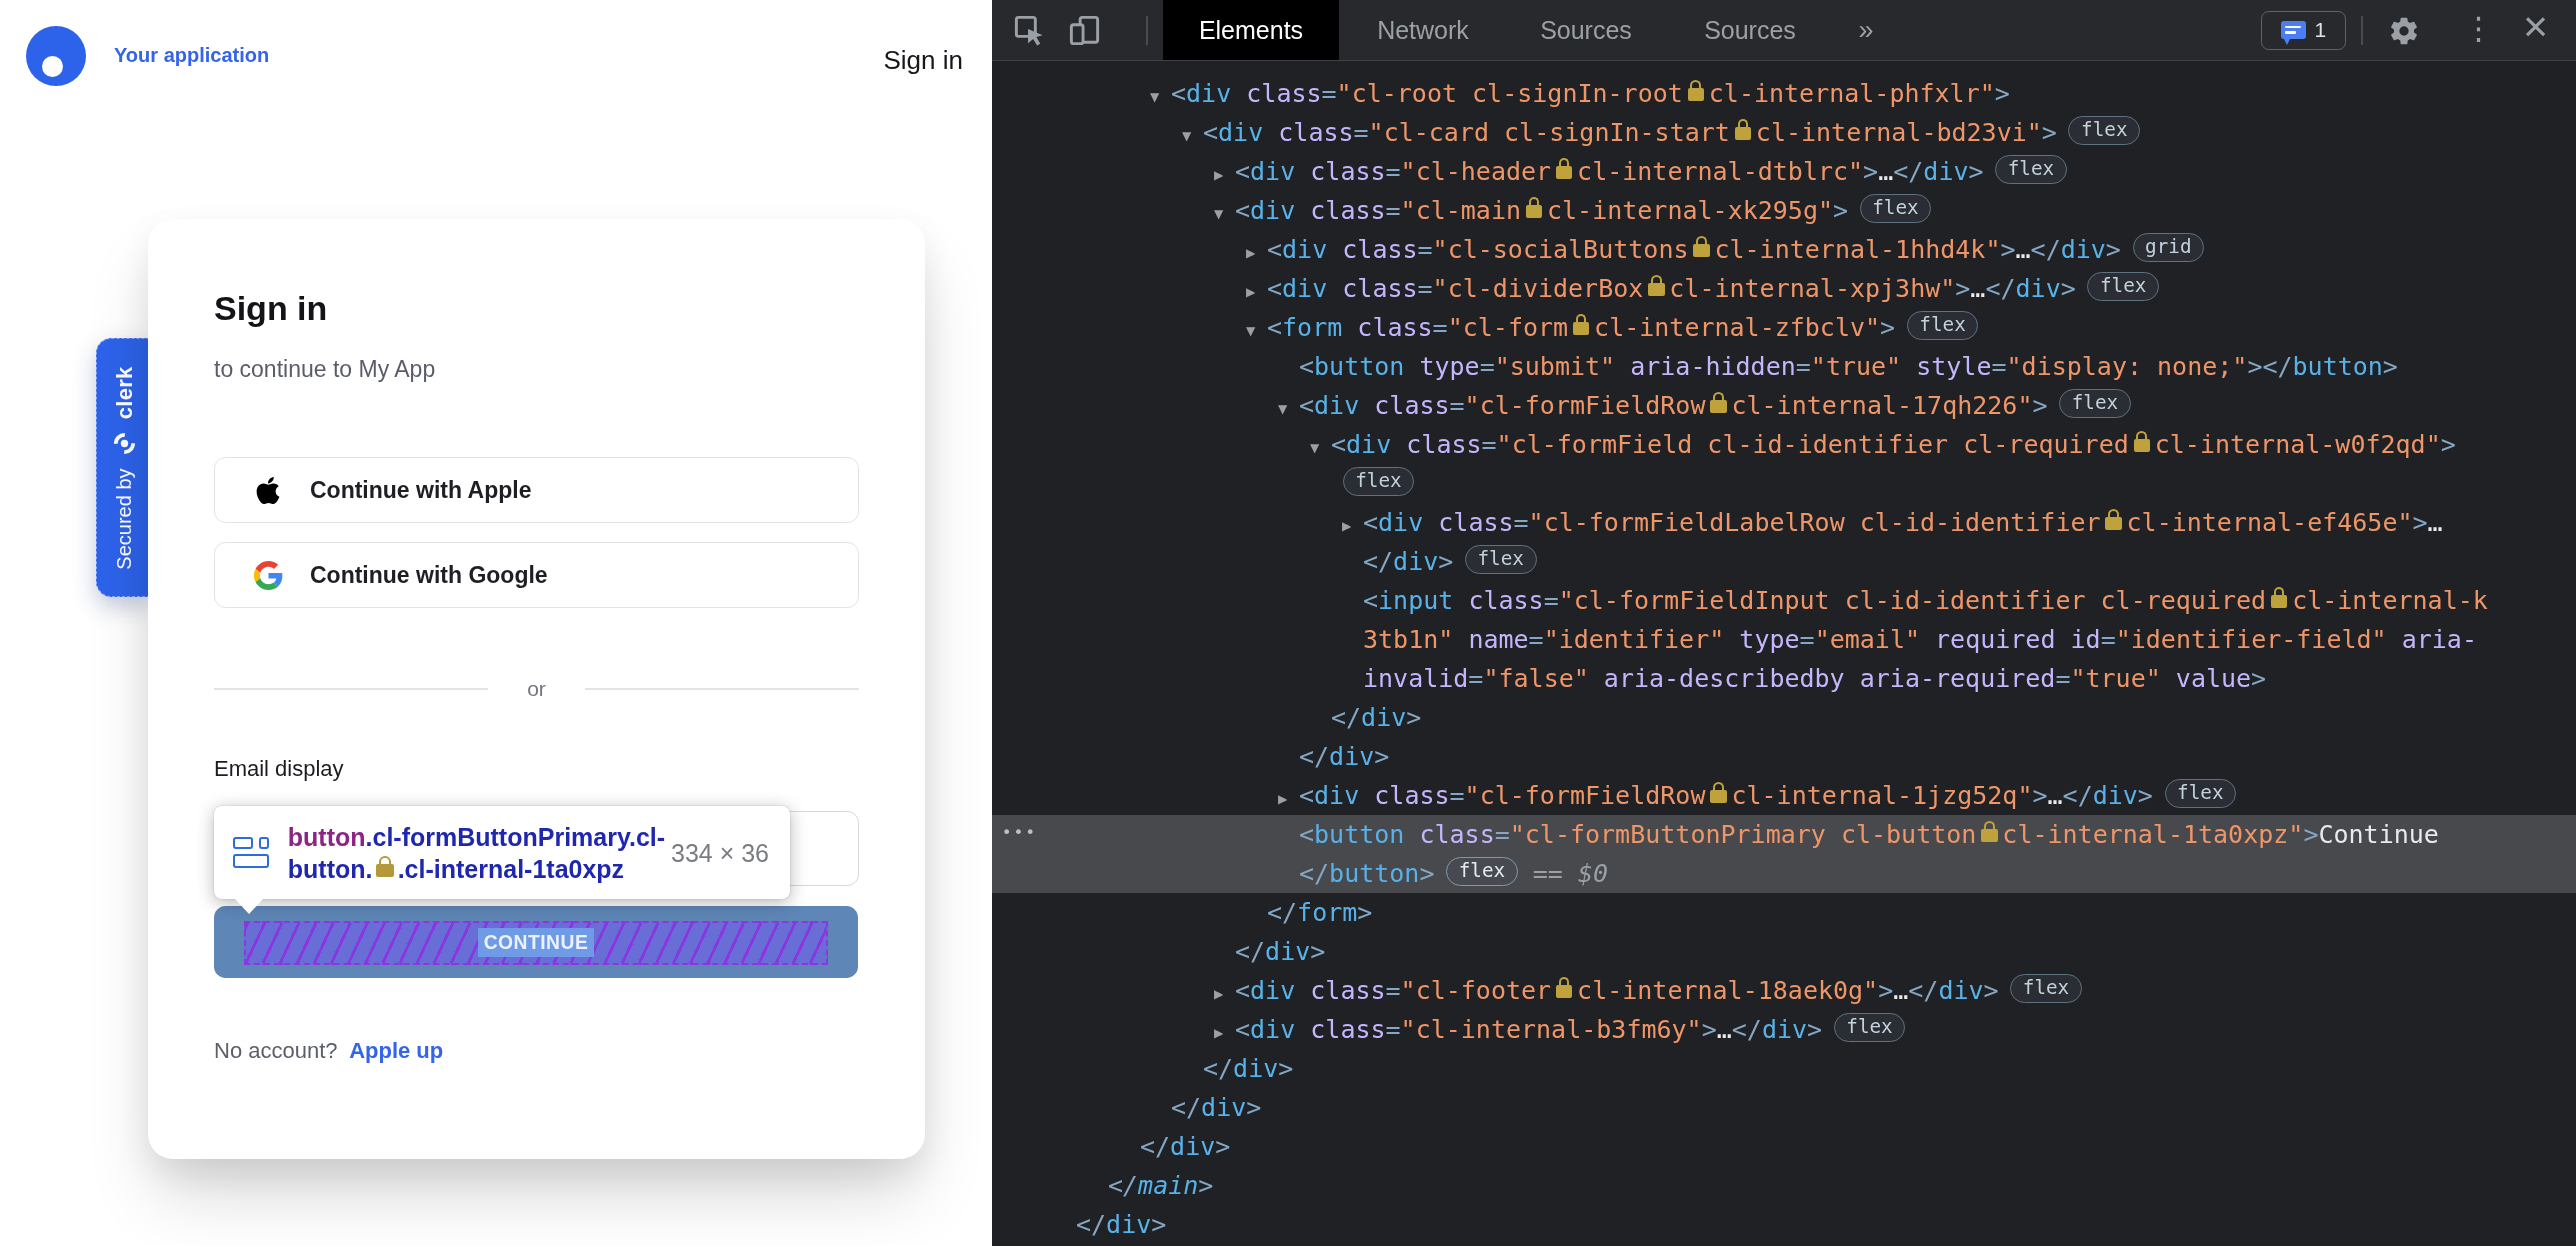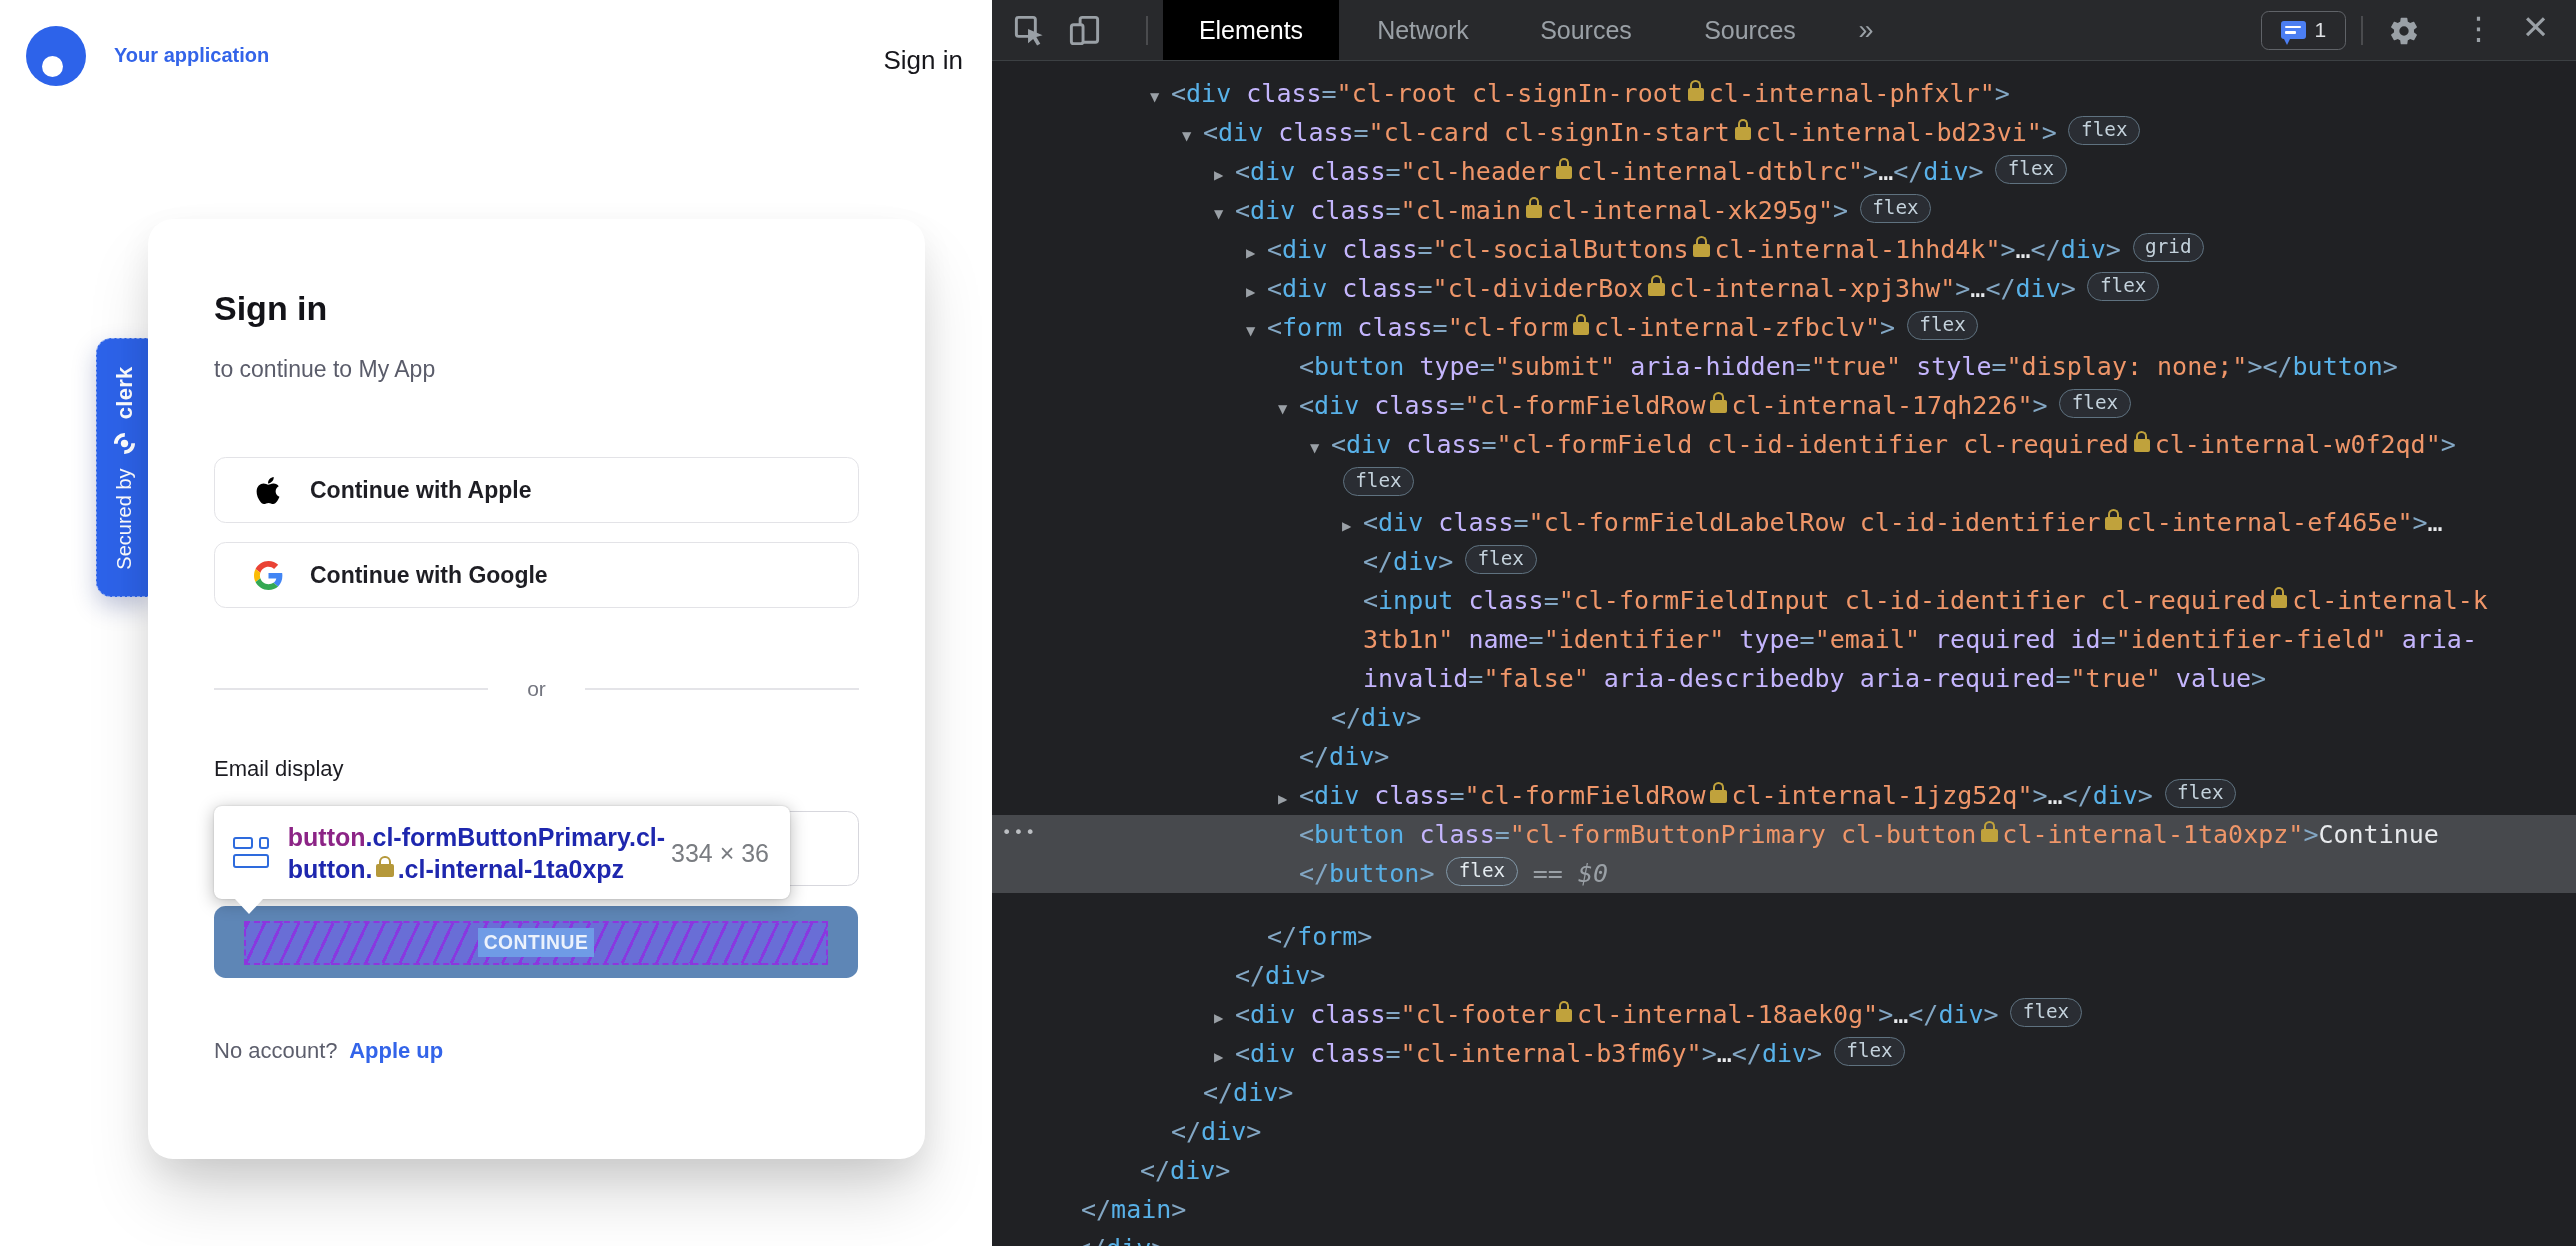--- a/index.html
+++ b/index.html
@@ -225,25 +225,25 @@
         <div class="row" style="padding-left: 350px;"><span class="arrow">▶</span><span class="c-p">&lt;</span><span class="c-t">div</span><span class="c-p"> </span><span class="c-a">class</span><span class="c-p">=</span><span class="c-v">"cl-formFieldLabelRow cl-id-identifier</span><span class="lock"></span><span class="c-v">cl-internal-ef465e"</span><span class="c-p">&gt;</span><span class="c-x">…</span></div>
         <div class="row" style="padding-left: 371px;"><span class="c-p">&lt;/</span><span class="c-t">div</span><span class="c-p">&gt;</span><span class="badge">flex</span></div>
         <div class="row" style="padding-left: 350px;"><span class="arrow"></span><span class="c-p">&lt;</span><span class="c-t">input</span><span class="c-p"> </span><span class="c-a">class</span><span class="c-p">=</span><span class="c-v">"cl-formFieldInput cl-id-identifier cl-required</span><span class="lock"></span><span class="c-v">cl-internal-k</span></div>
         <div class="row" style="padding-left: 371px;"><span class="c-v">3tb1n"</span><span class="c-p"> </span><span class="c-a">name</span><span class="c-p">=</span><span class="c-v">"identifier"</span><span class="c-p"> </span><span class="c-a">type</span><span class="c-p">=</span><span class="c-v">"email"</span><span class="c-p"> </span><span class="c-a">required</span><span class="c-p"> </span><span class="c-a">id</span><span class="c-p">=</span><span class="c-v">"identifier-field"</span><span class="c-p"> </span><span class="c-a">aria-</span></div>
         <div class="row" style="padding-left: 371px;"><span class="c-a">invalid</span><span class="c-p">=</span><span class="c-v">"false"</span><span class="c-p"> </span><span class="c-a">aria-describedby</span><span class="c-p"> </span><span class="c-a">aria-required</span><span class="c-p">=</span><span class="c-v">"true"</span><span class="c-p"> </span><span class="c-a">value</span><span class="c-p">&gt;</span></div>
         <div class="row" style="padding-left: 318px;"><span class="arrow"></span><span class="c-p">&lt;/</span><span class="c-t">div</span><span class="c-p">&gt;</span></div>
         <div class="row" style="padding-left: 286px;"><span class="arrow"></span><span class="c-p">&lt;/</span><span class="c-t">div</span><span class="c-p">&gt;</span></div>
         <div class="row" style="padding-left: 286px;"><span class="arrow">▶</span><span class="c-p">&lt;</span><span class="c-t">div</span><span class="c-p"> </span><span class="c-a">class</span><span class="c-p">=</span><span class="c-v">"cl-formFieldRow</span><span class="lock"></span><span class="c-v">cl-internal-1jzg52q"</span><span class="c-p">&gt;</span><span class="c-x">…</span><span class="c-p">&lt;/</span><span class="c-t">div</span><span class="c-p">&gt;</span><span class="badge">flex</span></div>
         <div class="row sel" style="padding-left: 286px;"><span class="rowdots">•••</span><span class="arrow"></span><span class="c-p">&lt;</span><span class="c-t">button</span><span class="c-p"> </span><span class="c-a">class</span><span class="c-p">=</span><span class="c-v">"cl-formButtonPrimary cl-button</span><span class="lock"></span><span class="c-v">cl-internal-1ta0xpz"</span><span class="c-p">&gt;</span><span class="c-x">Continue</span></div>
         <div class="row sel" style="padding-left: 307px;"><span class="c-p">&lt;/</span><span class="c-t">button</span><span class="c-p">&gt;</span><span class="badge">flex</span><span class="c-m"> == </span><span class="c-d">$0</span></div>
-        <div class="row" style="padding-left: 254px; margin-top: 24px;"><span class="arrow"></span><span class="c-p">&lt;/</span><span class="c-t">form</span><span class="c-p">&gt;</span></div>
+        <div class="row" style="padding-left: 254px;"><span class="arrow"></span><span class="c-p">&lt;/</span><span class="c-t">form</span><span class="c-p">&gt;</span></div>
         <div class="row" style="padding-left: 222px;"><span class="arrow"></span><span class="c-p">&lt;/</span><span class="c-t">div</span><span class="c-p">&gt;</span></div>
         <div class="row" style="padding-left: 222px;"><span class="arrow">▶</span><span class="c-p">&lt;</span><span class="c-t">div</span><span class="c-p"> </span><span class="c-a">class</span><span class="c-p">=</span><span class="c-v">"cl-footer</span><span class="lock"></span><span class="c-v">cl-internal-18aek0g"</span><span class="c-p">&gt;</span><span class="c-x">…</span><span class="c-p">&lt;/</span><span class="c-t">div</span><span class="c-p">&gt;</span><span class="badge">flex</span></div>
         <div class="row" style="padding-left: 222px;"><span class="arrow">▶</span><span class="c-p">&lt;</span><span class="c-t">div</span><span class="c-p"> </span><span class="c-a">class</span><span class="c-p">=</span><span class="c-v">"cl-internal-b3fm6y"</span><span class="c-p">&gt;</span><span class="c-x">…</span><span class="c-p">&lt;/</span><span class="c-t">div</span><span class="c-p">&gt;</span><span class="badge">flex</span></div>
         <div class="row" style="padding-left: 190px;"><span class="arrow"></span><span class="c-p">&lt;/</span><span class="c-t">div</span><span class="c-p">&gt;</span></div>
         <div class="row" style="padding-left: 158px;"><span class="arrow"></span><span class="c-p">&lt;/</span><span class="c-t">div</span><span class="c-p">&gt;</span></div>
         <div class="row" style="padding-left: 127px;"><span class="arrow"></span><span class="c-p">&lt;/</span><span class="c-t">div</span><span class="c-p">&gt;</span></div>
-        <div class="row" style="padding-left: 68px;"><span class="arrow"></span><span class="c-p">&lt;/</span><span class="c-t">main</span><span class="c-p">&gt;</span></div>
+        <div class="row" style="padding-left: 95px; font-style: italic;"><span class="arrow"></span><span class="c-p">&lt;/</span><span class="c-t">main</span><span class="c-p">&gt;</span></div>
         <div class="row" style="padding-left: 63px;"><span class="arrow"></span><span class="c-p">&lt;/</span><span class="c-t">div</span><span class="c-p">&gt;</span></div>
       </div>
   </div>
 </div>
 
 
 </body></html>

